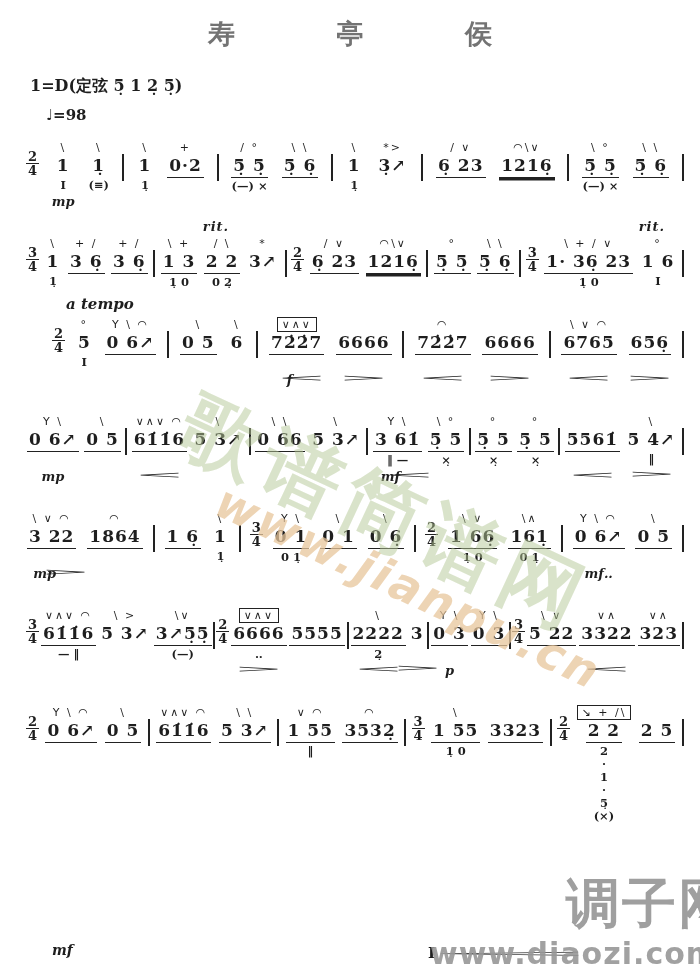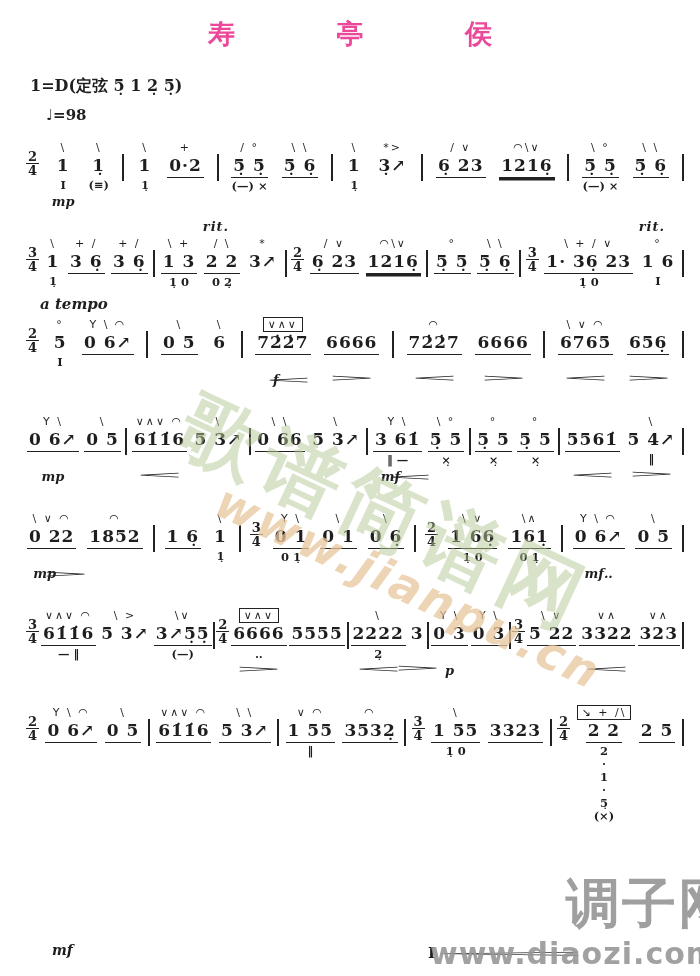--- a/index.html
+++ b/index.html
@@ -3,30 +3,30 @@
 <meta charset="utf-8">
 <style>
   html,body{margin:0;padding:0;}
   body{
     width:700px;height:976px;background:#ffffff;color:#1e1e1e;
     font-family:"DejaVu Serif","Liberation Serif",serif;
     position:relative;overflow:hidden;
   }
   .title{
     margin-top:16px;text-align:center;font-size:27px;font-weight:bold;
-    letter-spacing:46px;text-indent:46px;color:#ec4899;
+    letter-spacing:46px;text-indent:46px;color:#737373;
   }
   .keyline{margin:24px 0 0 30px;font-size:16px;font-weight:bold;}
   .tempo{margin:9px 0 16px 46px;font-size:15px;font-weight:bold;}
   #score{margin:14px 16px 0 26px;}
   .system{
     display:flex;align-items:flex-start;justify-content:space-between;
     margin-bottom:27px;position:relative;
   }
-  .system.labeled{margin-top:20px;}
+  .system.labeled{margin-top:20px;margin-left:26px;}
   .sys-label{
     position:absolute;top:-22px;left:14px;
     font-style:italic;font-weight:bold;font-size:15px;
   }
   .cell{display:flex;flex-direction:column;align-items:center;position:relative;padding:0 1px;}
   .orn{
     height:15px;font-size:11px;line-height:15px;letter-spacing:2px;
     font-family:"DejaVu Sans","Liberation Sans",sans-serif;white-space:nowrap;
   }
   .orn.box{border:1.3px solid #222;padding:0 4px;height:13px;line-height:13px;}
@@ -35,21 +35,21 @@
     white-space:nowrap;padding:0 2px 1px 2px;
   }
   .u1 .main{border-bottom:1.7px solid #222;}
   .u2 .main{border-bottom:1.7px solid #222;box-shadow:0 2.5px 0 #222;}
   .sub{
     min-height:14px;font-size:11.5px;font-weight:bold;line-height:13px;
     white-space:pre-line;text-align:center;margin-top:2px;
   }
   .dyn{
     font-size:13px;font-style:italic;font-weight:bold;margin-top:1px;
-    display:flex;align-items:flex-end;gap:5px;white-space:nowrap;
+    display:flex;align-items:flex-start;gap:5px;white-space:nowrap;
   }
   .hp{
     display:inline-block;transform:scaleX(5.5) scaleY(.75);
     font-weight:400;font-style:normal;font-size:11px;
     font-family:"DejaVu Sans","Liberation Sans",sans-serif;
   }
   .bar{width:2px;height:27px;background:#222;margin-top:14px;}
   .ts{
     display:flex;flex-direction:column;align-items:center;margin-top:11px;
     font-weight:bold;font-size:13px;line-height:11px;
@@ -413,30 +413,30 @@
         <div class="sub">‖</div>
         <div class="dyn">
           <div class="hp">&gt;</div>
         </div>
       </div>
       <div class="bar"></div>
     </div>
     <div class="system">
       <div class="cell u1">
         <div class="orn">\ ∨ ◠</div>
-        <div class="main">0 22</div>
+        <div class="main">3 22</div>
         <div class="sub"></div>
         <div class="dyn">
           <div class="">mp</div>
           <div class="hp">&gt;</div>
         </div>
       </div>
       <div class="cell u1">
         <div class="orn">◠</div>
-        <div class="main">1852</div>
+        <div class="main">1864</div>
         <div class="sub"></div>
       </div>
       <div class="bar"></div>
       <div class="cell u1">
         <div class="orn">&nbsp;</div>
         <div class="main">1 6̣</div>
         <div class="sub"></div>
       </div>
       <div class="cell">
         <div class="orn">\</div>

